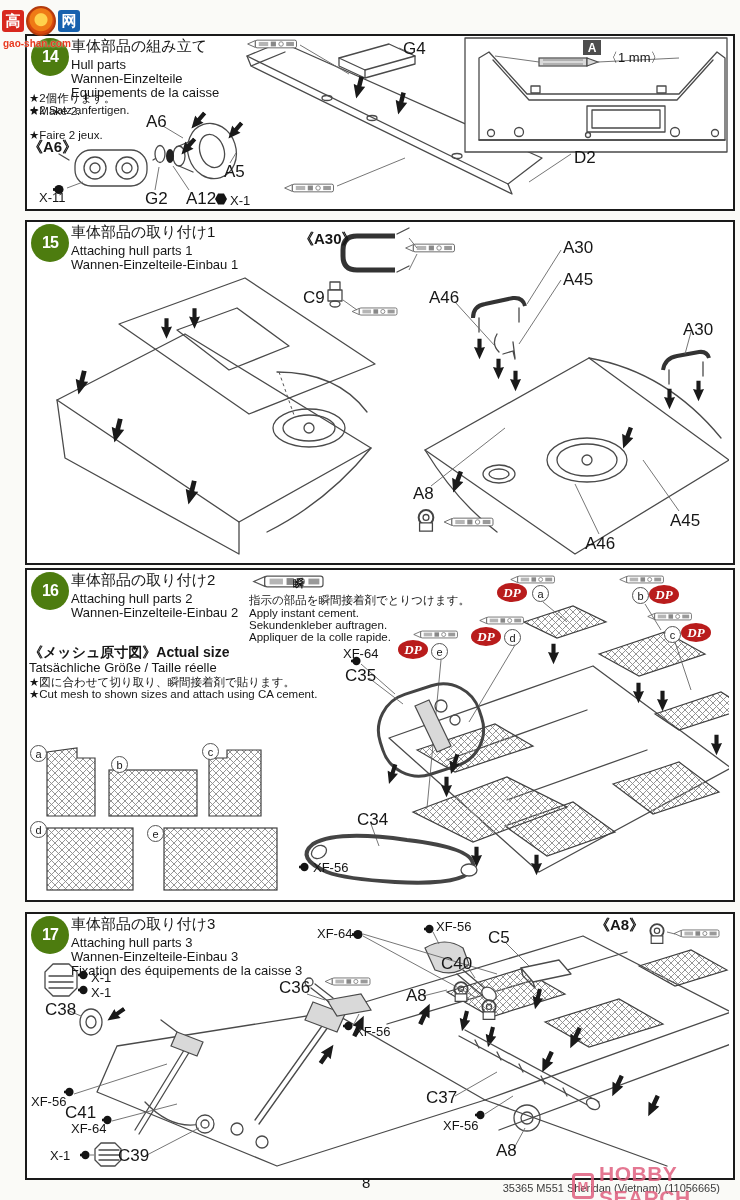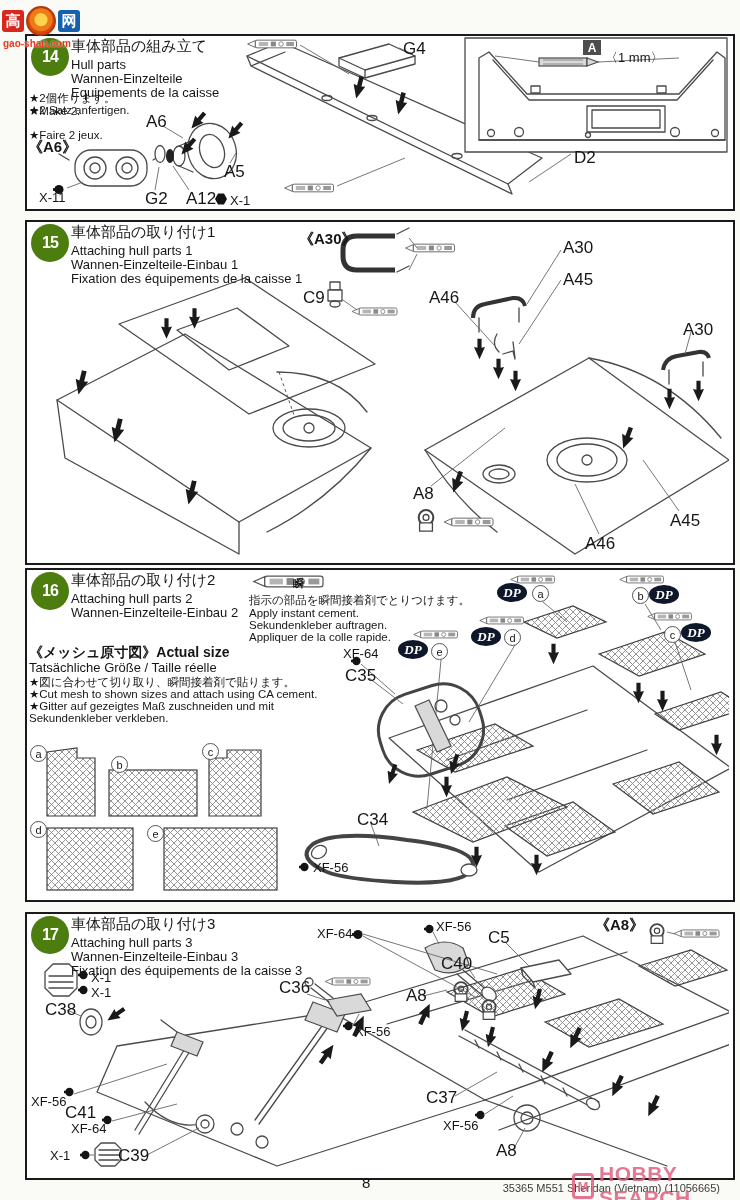--- a/index.html
+++ b/index.html
@@ -11,21 +11,21 @@
   .stepc{position:absolute;width:38px;height:38px;border-radius:50%;background:#4d7c0f;color:#fff;
          display:flex;align-items:center;justify-content:center;font-size:16px;font-weight:bold;letter-spacing:-1px}
   .tja{font-size:15px;font-weight:normal}
   .tl{font-size:13px;line-height:15.5px}
   .note{font-size:11.5px;line-height:12px}
   .pl{font-size:17px}
   .ps{font-size:13px}
   .ins{font-size:15px;font-weight:bold}
   .cl{position:absolute;width:15px;height:15px;border:1px solid #555;border-radius:50%;background:#fff;
       display:flex;align-items:center;justify-content:center;font-size:11px}
-  .dp{position:absolute;width:30px;height:19px;background:#0f172a;color:#fff;border-radius:50%;
+  .dp{position:absolute;width:30px;height:19px;background:#b91c1c;color:#fff;border-radius:50%;
       display:flex;align-items:center;justify-content:center;font-weight:bold;font-style:italic;
       font-size:13px;font-family:"Liberation Serif","DejaVu Serif",serif}
   .badgeA{position:absolute;width:18px;height:15px;background:#4d4d4d;color:#fff;font-size:12px;font-weight:bold;
       display:flex;align-items:center;justify-content:center}
   svg.panel{position:absolute;left:0;top:0}
   .ln{fill:none;stroke:#4a4a4a;stroke-width:1.3;stroke-linejoin:round;stroke-linecap:round}
   .lnw{fill:#fff;stroke:#4a4a4a;stroke-width:1.3;stroke-linejoin:round}
   .lng{fill:#d9d9d9;stroke:#4a4a4a;stroke-width:1.2}
   .ldr{fill:none;stroke:#666;stroke-width:0.9}
   .msh{fill:url(#mesh);stroke:#3f3f3f;stroke-width:1.2}
@@ -194,21 +194,20 @@
       <use href="#arw" x="594" y="204" width="12" height="24" transform="rotate(20 600 216)"></use>
       <use href="#arw" x="424" y="248" width="12" height="24" transform="rotate(20 430 260)"></use>
       <use href="#lock" x="388" y="286" width="22" height="28"></use>
       <use href="#tube" x="416" y="294" width="52" height="12"></use>
       <path d="M404,264 L478,206 M534,28 L500,82 M534,58 L492,122 M428,80 L468,124 M664,110 L658,132 M572,312 L548,262 M652,289 L616,238 M382,16 L390,26 M382,48 L390,32" class="ldr"></path>
     </svg>
     <div class="stepc" style="left:4px;top:2px">15</div>
     <span class="abs tja" style="left:44px;top:1px">車体部品の取り付け1</span>
     <span class="abs tl" style="left:44px;top:21px">Attaching hull parts 1</span>
     <span class="abs tl" style="left:44px;top:35px">Wannen-Einzelteile-Einbau 1</span>
-    <span class="abs tl" style="left:44px;top:49px">Fixation des équipements de la caisse 1</span>
     <span class="abs ins" style="left:272px;top:8px">《A30》</span>
     <span class="abs pl" style="left:276px;top:66px">C9</span>
     <span class="abs pl" style="left:536px;top:16px">A30</span>
     <span class="abs pl" style="left:536px;top:48px">A45</span>
     <span class="abs pl" style="left:402px;top:66px">A46</span>
     <span class="abs pl" style="left:656px;top:98px">A30</span>
     <span class="abs pl" style="left:386px;top:262px">A8</span>
     <span class="abs pl" style="left:558px;top:312px">A46</span>
     <span class="abs pl" style="left:643px;top:289px">A45</span>
   </div>
@@ -267,21 +266,20 @@
     <span class="abs tl" style="left:44px;top:35px">Wannen-Einzelteile-Einbau 2</span>
     <span class="abs" style="left:266px;top:6px;font-size:11px;font-weight:bold">瞬</span>
     <span class="abs note" style="left:222px;top:24px">指示の部品を瞬間接着剤でとりつけます。</span>
     <span class="abs note" style="left:222px;top:37px">Apply instant cement.</span>
     <span class="abs note" style="left:222px;top:49px">Sekundenkleber auftragen.</span>
     <span class="abs note" style="left:222px;top:61px">Appliquer de la colle rapide.</span>
     <span class="abs ins" style="left:2px;top:74px;font-size:14px">《メッシュ原寸図》Actual size</span>
     <span class="abs tl" style="left:2px;top:90px">Tatsächliche Größe / Taille réelle</span>
     <span class="abs note" style="left:2px;top:106px">★図に合わせて切り取り、瞬間接着剤で貼ります。</span>
     <span class="abs note" style="left:2px;top:118px">★Cut mesh to shown sizes and attach using CA cement.</span>
-    <span class="abs note wrap" style="left:2px;top:130px;width:312px">★Gitter auf gezeigtes Maß zuschneiden und mit Sekundenkleber verkleben.</span>
     <span class="cl" style="left:3px;top:175px">a</span>
     <span class="cl" style="left:84px;top:186px">b</span>
     <span class="cl" style="left:175px;top:173px">c</span>
     <span class="cl" style="left:3px;top:251px">d</span>
     <span class="cl" style="left:120px;top:255px">e</span>
     <span class="dp" style="left:470px;top:13px">DP</span>
     <span class="cl" style="left:505px;top:15px">a</span>
     <span class="cl" style="left:605px;top:17px">b</span>
     <span class="dp" style="left:622px;top:15px">DP</span>
     <span class="cl" style="left:637px;top:56px">c</span>

